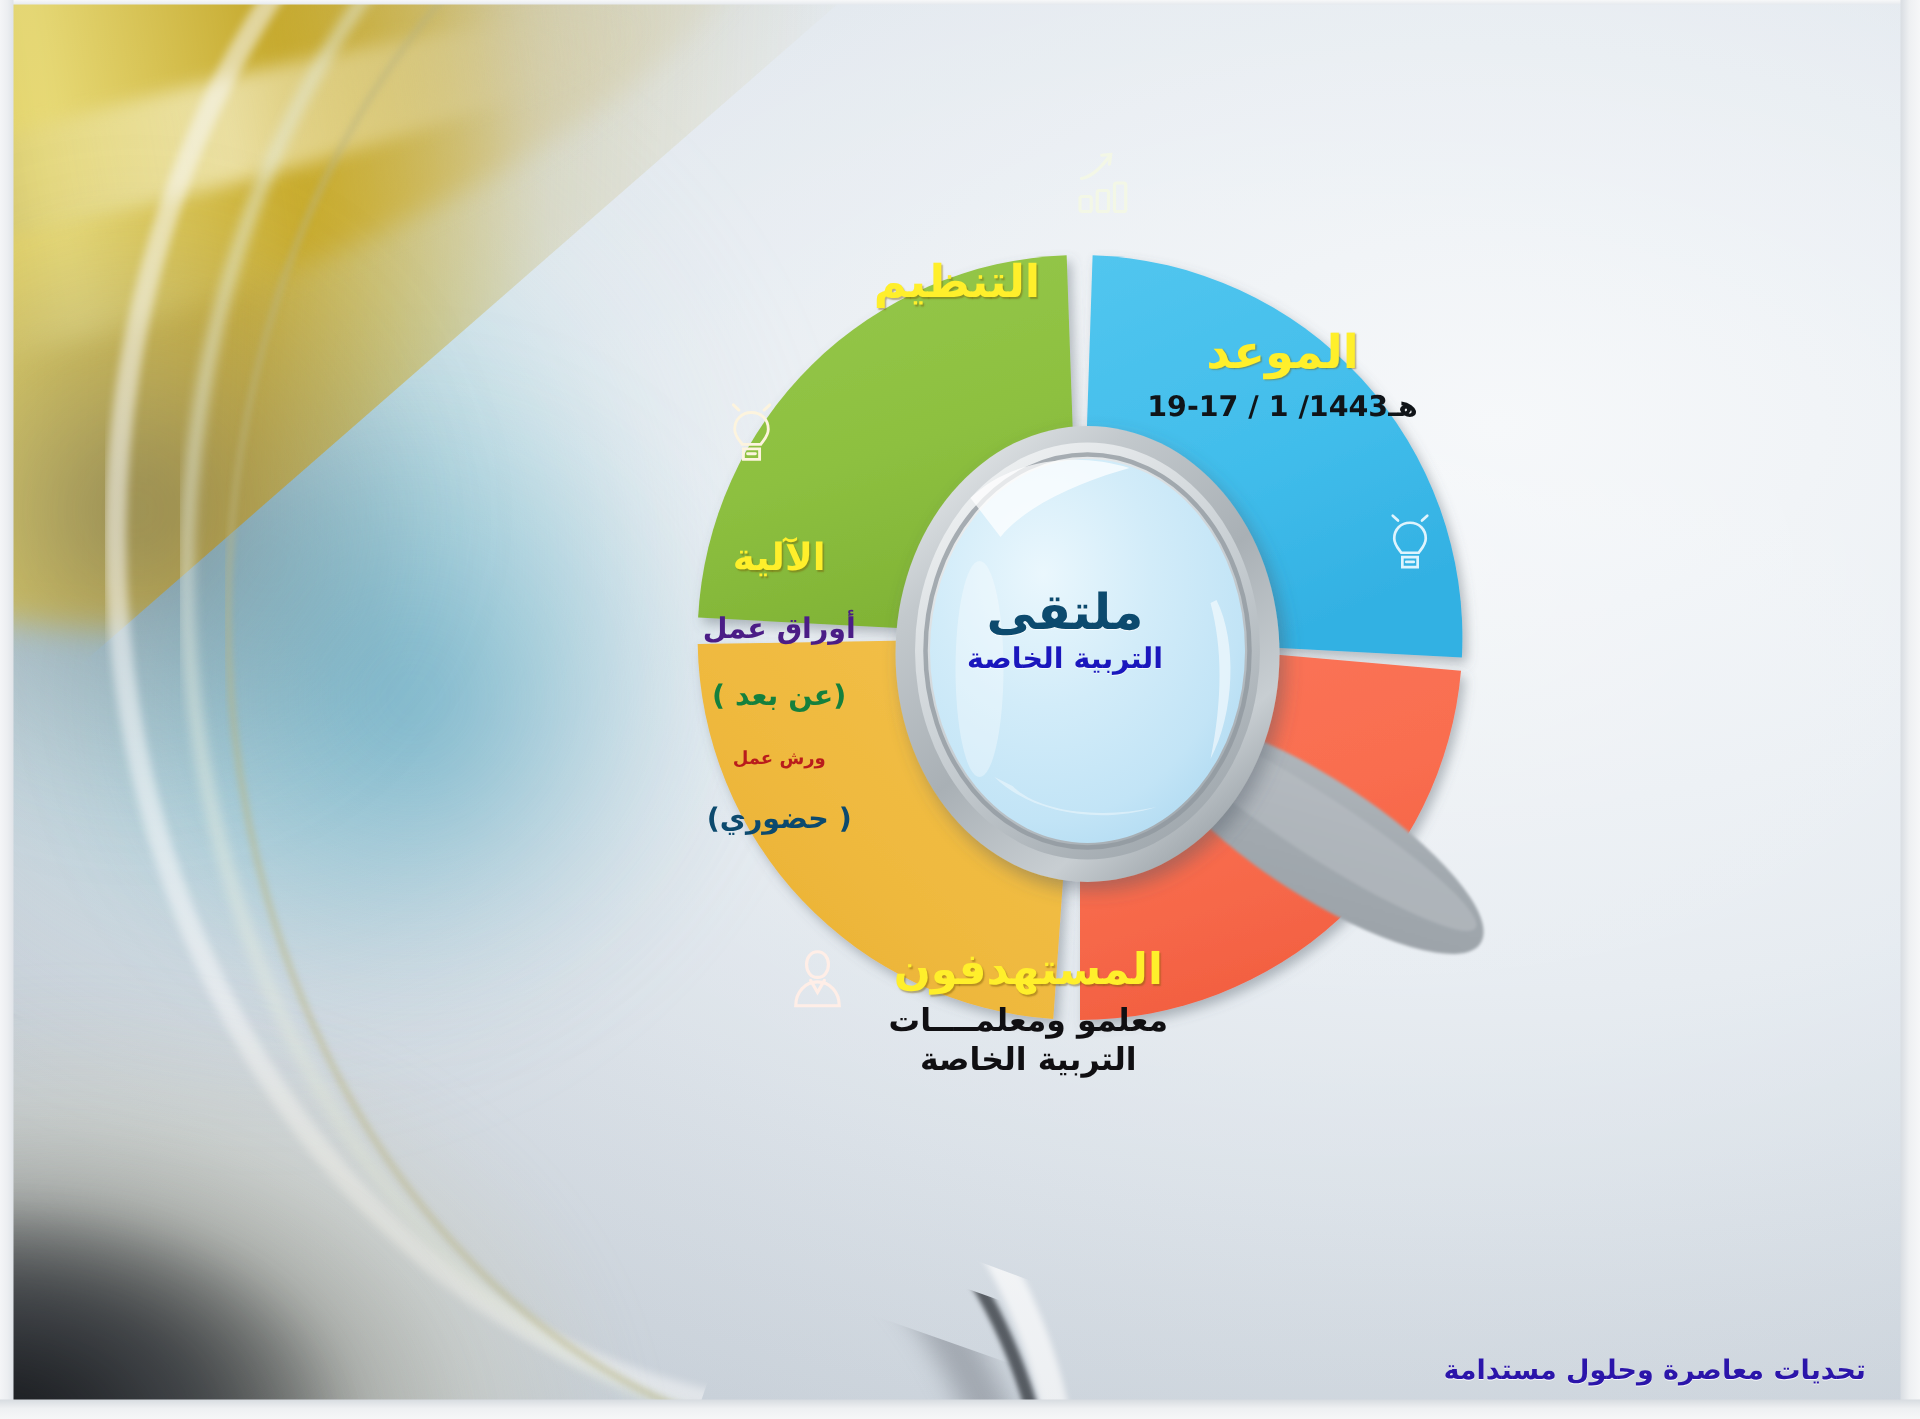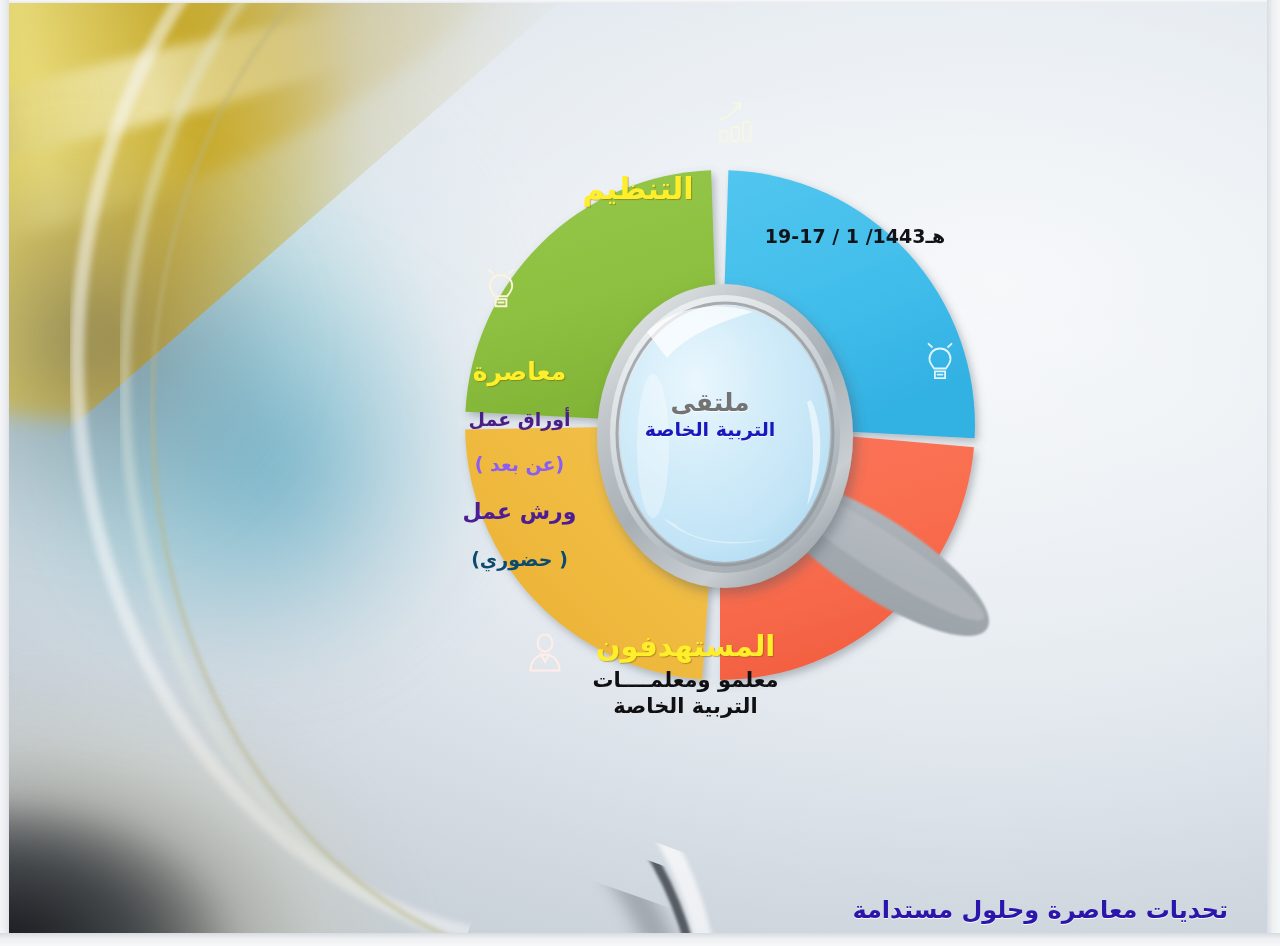--- a/index.html
+++ b/index.html
@@ -172,32 +172,32 @@
   #icon-person{left:526px;top:630px;width:38px;height:44px;}
 
   
   #magnifier{position:absolute;left:575px;top:250px;width:470px;height:430px;z-index:20;}
   #magnifier svg{display:block;overflow:visible;}
   #center-text{
     position:absolute;z-index:24;left:600px;top:388px;width:220px;
     text-align:center;direction:rtl;pointer-events:none;
   }
   #center-text .c-title{
-    font-size:25px;font-weight:bold;color:#737373;
+    font-size:33px;font-weight:bold;color:#0c4a6e;
     text-shadow:0 1px 0 rgba(255,255,255,0.75);
   }
   #center-text .c-sub{
     font-size:19px;font-weight:bold;color:#1a17bd;margin-top:1px;
     text-shadow:0 1px 0 rgba(255,255,255,0.7);
   }
 
   
   #footer{
-    position:absolute;right:52px;bottom:22px;z-index:30;
-    direction:rtl;font-size:24px;font-weight:bold;color:#2b15aa;
+    position:absolute;right:36px;bottom:22px;z-index:30;
+    direction:rtl;font-size:18px;font-weight:bold;color:#2b15aa;
     letter-spacing:0.3px;
     text-shadow:0 1px 0 rgba(255,255,255,0.8);
   }
 </style>
 </head>
 <body>
 
 <div id="slide">
 
   <div class="bg">
@@ -314,28 +314,29 @@
         <path d="M14.4 23.6 L19 31.6 L23.6 23.6"></path>
       </g>
     </svg>
   </div>
 
   <div class="seg-text" id="txt-green">
     <div class="seg-title">التنظيم</div>
   </div>
 
   <div class="seg-text" id="txt-blue">
+    <div class="seg-title">الموعد</div>
     <div class="seg-sub">19-17 / 1 /1443هـ</div>
   </div>
 
   <div class="seg-text" id="txt-orange">
-    <div class="seg-title">معاصرة</div>
+    <div class="seg-title">الآلية</div>
     <div class="seg-sub">أوراق عمل</div>
-    <div class="seg-sub dk" style="color:#8b5cf6;font-size:19px;">(عن بعد )</div>
-    <div class="seg-sub" style="color:#4c1d95;font-size:22px;">ورش عمل</div>
+    <div class="seg-sub dk" style="color:#15803d;font-size:19px;">(عن بعد )</div>
+    <div class="seg-sub" style="color:#b91c1c;font-size:12px;">ورش عمل</div>
     <div class="seg-sub dk" style="color:#0c4a6e;font-size:19px;">( حضوري)</div>
   </div>
 
   <div class="seg-text" id="txt-red">
     <div class="seg-title">المستهدفون</div>
     <div class="seg-sub">معلمو ومعلمــــات</div>
     <div class="seg-sub" style="font-size:21px;color:#100f12;margin-top:0;">التربية الخاصة</div>
   </div>
 
   <div id="magnifier">

